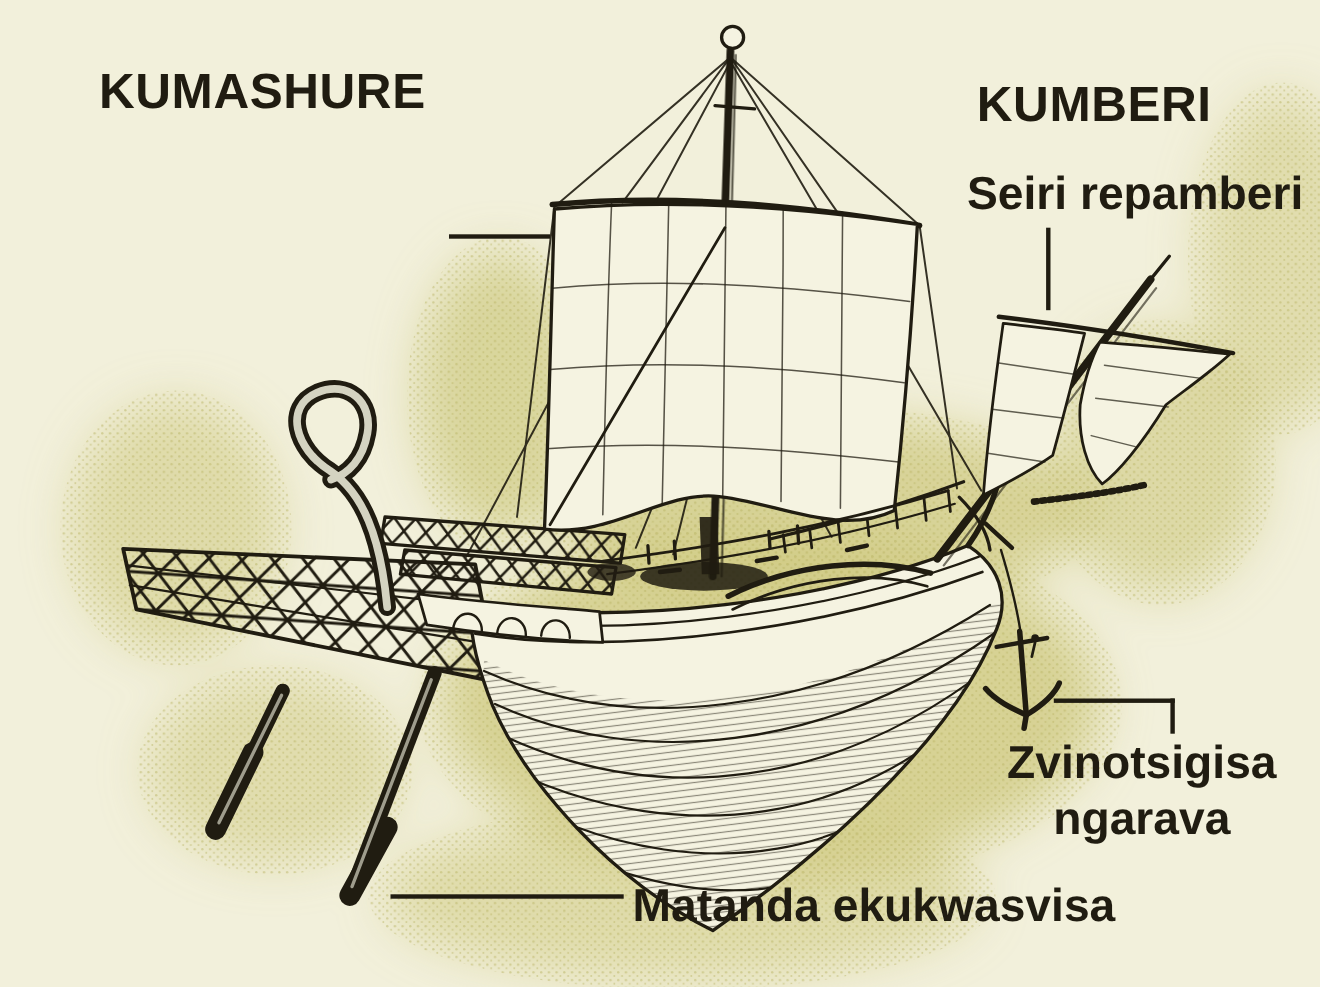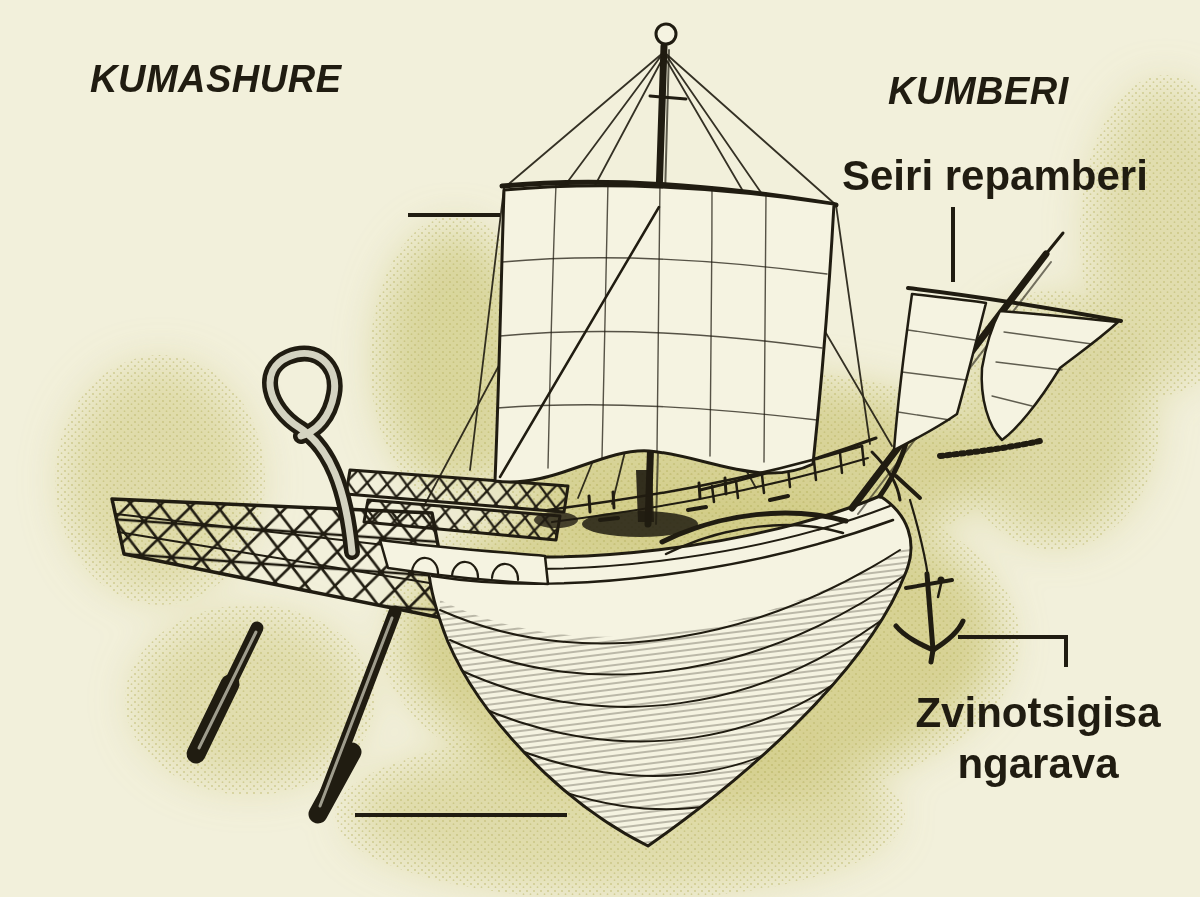--- a/index.html
+++ b/index.html
@@ -8,28 +8,28 @@
   }
   html,body{margin:0;padding:0;background:var(--bg);}
   .stage{
     position:relative;width:1200px;height:897px;overflow:hidden;
     background:var(--bg);
     font-family:"Liberation Sans","DejaVu Sans",sans-serif;
     color:var(--ink);
   }
   svg.art{position:absolute;left:0;top:0;color:var(--ink);}
   .hdr{
-    position:absolute;font-weight:bold;font-size:38px;line-height:1;
-    letter-spacing:.5px;color:var(--ink);white-space:nowrap;font-style:italic;
+    position:absolute;font-weight:bold;font-size:45px;line-height:1;
+    letter-spacing:.5px;color:var(--ink);white-space:nowrap;
   }
   .lbl{
     position:absolute;font-weight:bold;font-size:42px;line-height:1.22;
     color:var(--ink);white-space:pre-line;
   }
-  .lbl.center{text-align:center;margin-top:20px;}
+  .lbl.center{text-align:center;}
   .leader{position:absolute;background:var(--ink);}
 </style>
 </head>
 <body>
 
 <div class="stage">
 
   <svg class="art" width="1200" height="897" viewBox="0 0 1200 897">
     <defs>
       <filter id="soften" x="-60%" y="-60%" width="220%" height="220%">
@@ -193,23 +193,24 @@
         <path d="M636,470 L652,470 L654,522 L638,522 Z" fill="currentColor" stroke="none" opacity=".9"></path>
       </g>
     </g>
   </svg>
 
   <div class="hdr" style="left:90px;top:60px">KUMASHURE</div>
   <div class="hdr" style="left:888px;top:72px">KUMBERI</div>
 
   <div class="leader" style="left:408px;top:213px;width:92px;height:4px"></div>
 
-  <div class="lbl" style="left:842px;top:150px">Seiri repamberi</div>
+  <div class="lbl" style="left:879px;top:150px">Seiri repamberi</div>
   <div class="leader" style="left:951px;top:207px;width:4px;height:75px"></div>
 
   <div class="lbl center" style="left:888px;top:667px;width:300px">Zvinotsigisa
 ngarava</div>
   <div class="leader" style="left:958px;top:635px;width:110px;height:4px"></div>
   <div class="leader" style="left:1064px;top:635px;width:4px;height:32px"></div>
 
+  <div class="lbl" style="left:575px;top:797px">Matanda ekukwasvisa</div>
   <div class="leader" style="left:355px;top:813px;width:212px;height:4px"></div>
 
 </div>
 
 </body></html>

